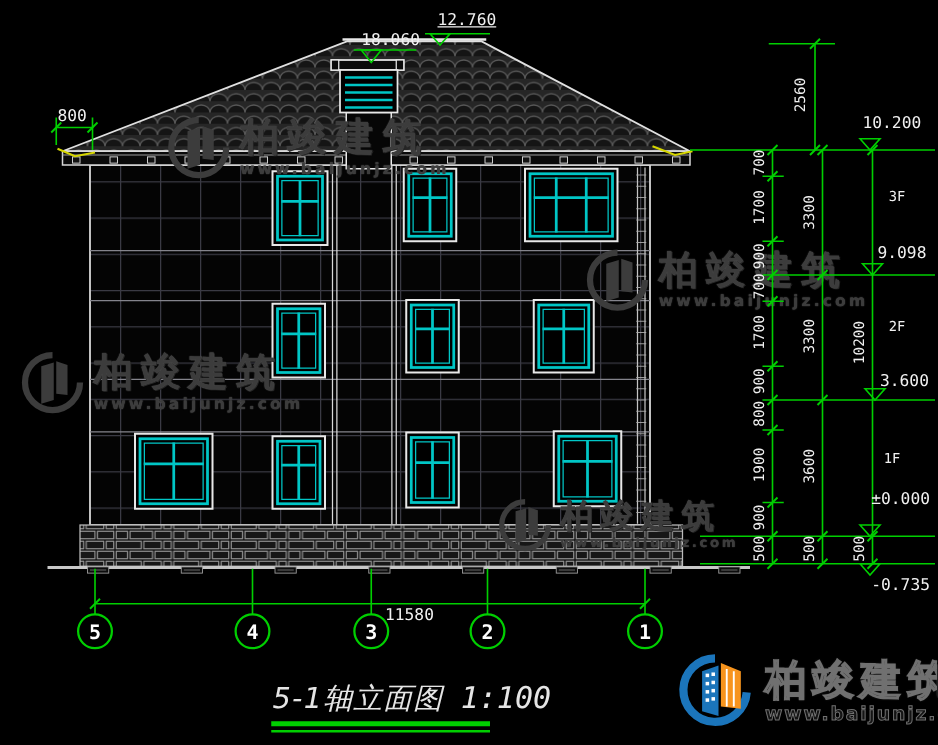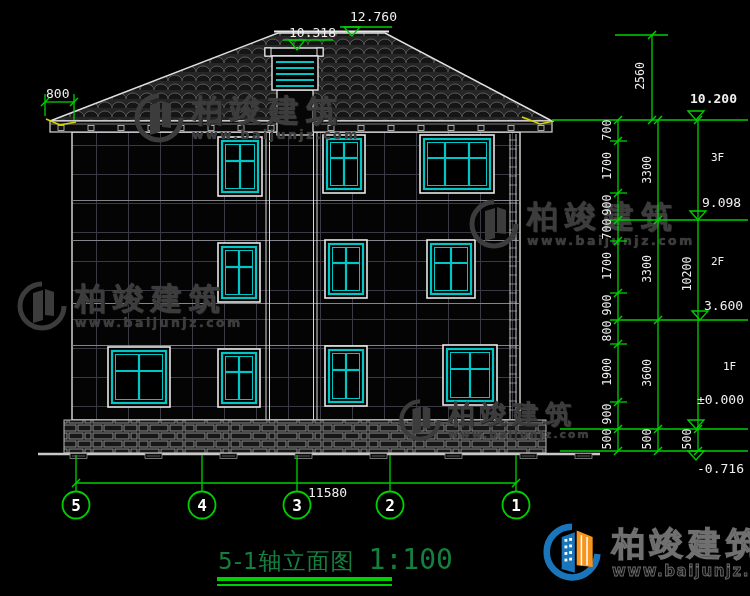--- a/index.html
+++ b/index.html
@@ -15,23 +15,23 @@
   .axlbl{position:absolute;width:28px;text-align:center;top:496px;
          font:bold 16px "DejaVu Sans Mono",monospace;color:#fff;z-index:4;}
   .wm{position:absolute;display:flex;align-items:center;gap:7px;color:#383838;}
   .wm .col{display:flex;flex-direction:column;line-height:1;}
   .wm .nm{font-size:31px;font-weight:bold;letter-spacing:7px;color:#3c3c3c;
           text-shadow:0 0 1px #5c5c5c,1px 1px 0 #222;}
   .wm .u{font-size:12.5px;font-weight:bold;letter-spacing:2.5px;color:#3c3c3c;
          text-shadow:0 0 1px #5c5c5c;margin-top:3px;}
   .wm-sm{transform:scale(.85);transform-origin:left top;}
   .title-row{position:absolute;left:218px;top:543px;display:flex;align-items:baseline;
-             gap:14px;color:#15803d;z-index:4;}
+             gap:14px;color:#e5e5e5;z-index:4;font-style:italic;}
   .title-row .t{font-size:23px;letter-spacing:1px;}
-  .title-row .s{font-size:28px;font-family:"DejaVu Sans Mono",monospace;}
+  .title-row .s{font-size:24px;font-family:"DejaVu Sans Mono",monospace;}
   .uline1{position:absolute;left:217px;top:577px;width:175px;height:4px;background:#00cf00;z-index:4;}
   .uline2{position:absolute;left:217px;top:584px;width:175px;height:2px;background:#00cf00;z-index:4;}
   .footer{position:absolute;left:540px;top:522px;display:flex;align-items:center;gap:8px;z-index:4;}
   .fcol{display:flex;flex-direction:column;line-height:1;}
   .fname{font-size:33px;font-weight:bold;letter-spacing:5px;color:#141414;
          -webkit-text-stroke:1.2px #707070;text-shadow:0 0 2px #3a3a3a;}
   .furl{font-size:15px;font-weight:bold;letter-spacing:1.5px;color:#141414;
         -webkit-text-stroke:.8px #707070;margin-top:4px;}
 </style>
 </head>
@@ -371,33 +371,33 @@
         <line x1="694" y1="455" x2="702" y2="447" stroke="#00cf00" stroke-width="1.5"></line>
         <line x1="648" y1="39" x2="656" y2="31" stroke="#00cf00" stroke-width="1.5"></line>
         <line x1="648" y1="124" x2="656" y2="116" stroke="#00cf00" stroke-width="1.5"></line>
         <line x1="72" y1="487" x2="80" y2="479" stroke="#00cf00" stroke-width="1.5"></line>
         <line x1="512" y1="487" x2="520" y2="479" stroke="#00cf00" stroke-width="1.5"></line>
         <line x1="41" y1="106" x2="49" y2="98" stroke="#00cf00" stroke-width="1.5"></line>
         <line x1="70" y1="106" x2="78" y2="98" stroke="#00cf00" stroke-width="1.5"></line>
       </g>
   </svg>
 
-  <div class="lbl" style="left:350px;top:9px;">12.760</div>
-  <div class="lbl" style="left:289px;top:25px;">10.318</div>
+  <div class="lbl" style="left:350px;top:9px;text-decoration:underline;">12.760</div>
+  <div class="lbl" style="left:289px;top:25px;">18.060</div>
   <div class="lbl" style="left:46px;top:86px;">800</div>
 
-  <div class="lbl" style="left:690px;top:91px;font-weight:bold;">10.200</div>
+  <div class="lbl" style="left:690px;top:91px;">10.200</div>
   <div class="lbl" style="left:702px;top:195px;">9.098</div>
   <div class="lbl" style="left:704px;top:298px;">3.600</div>
   <div class="lbl" style="left:697px;top:392px;">±0.000</div>
-  <div class="lbl" style="left:697px;top:461px;">-0.716</div>
+  <div class="lbl" style="left:697px;top:461px;">-0.735</div>
 
   <div class="lbl flr" style="left:711px;top:151px;">3F</div>
   <div class="lbl flr" style="left:711px;top:255px;">2F</div>
-  <div class="lbl flr" style="left:707px;top:360px;margin-left:16px;">1F</div>
+  <div class="lbl flr" style="left:707px;top:360px;">1F</div>
 
   <div class="vlbl" style="left:585px;top:123px;">700</div>
   <div class="vlbl" style="left:585px;top:159px;">1700</div>
   <div class="vlbl" style="left:585px;top:198px;">900</div>
   <div class="vlbl" style="left:585px;top:222px;">700</div>
   <div class="vlbl" style="left:585px;top:259px;">1700</div>
   <div class="vlbl" style="left:585px;top:298px;">900</div>
   <div class="vlbl" style="left:585px;top:324px;">800</div>
   <div class="vlbl" style="left:585px;top:365px;">1900</div>
   <div class="vlbl" style="left:585px;top:407px;">900</div>

